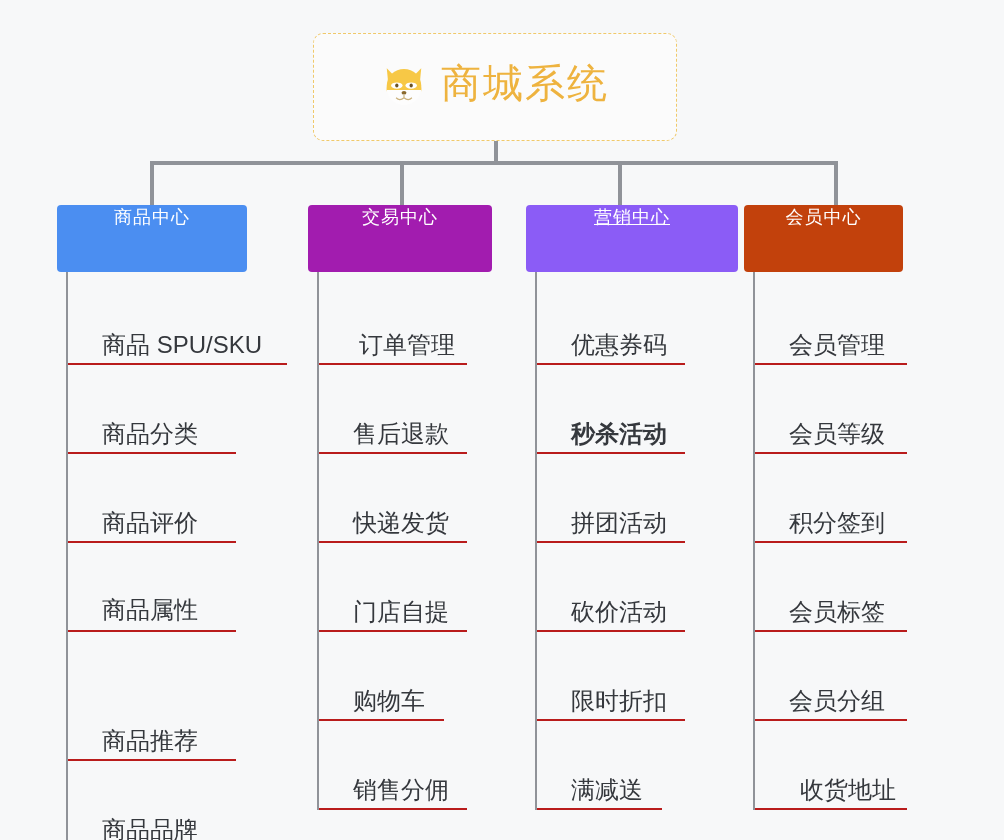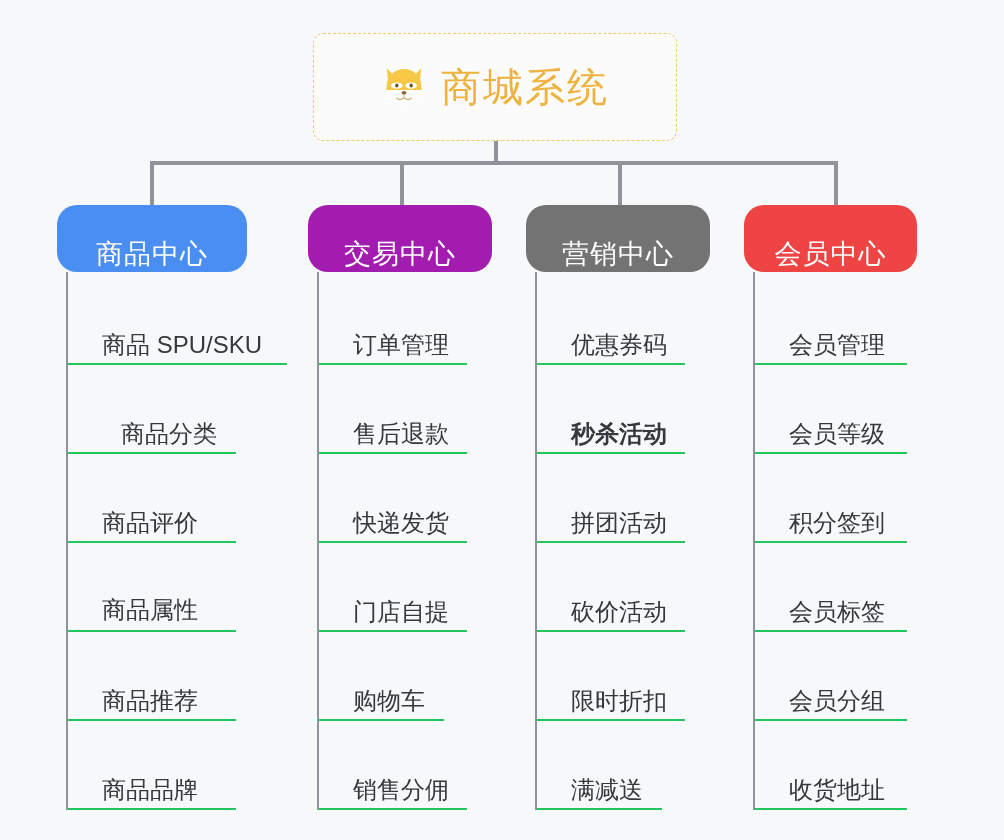--- a/index.html
+++ b/index.html
@@ -28,20 +28,21 @@
     width: 364px;
     height: 108px;
     box-sizing: border-box;
     background: #fbfbfb;
     border: 1px dashed #f0c96a;
     border-radius: 10px;
     display: flex;
     align-items: center;
     justify-content: center;
     gap: 14px;
+    font-family: Liberation Mono, monospace;
   }
   .root-icon {
     width: 46px;
     height: 46px;
     flex: 0 0 auto;
     display: block;
   }
   .root-title {
     font-size: 40px;
     line-height: 1;
@@ -75,45 +76,45 @@
     background: #909399;
   }
 
   
   .column {
     position: absolute;
     top: 205px;
   }
   .col-header {
     height: 67px;
-    border-radius: 20px;
+    border-radius: 4px;
     display: flex;
-    align-items: flex-end;
+    align-items: flex-start;
     justify-content: center;
     color: #ffffff;
-    font-size: 27px;
+    font-size: 18px;
     letter-spacing: 1px;
     box-sizing: border-box;
     user-select: none;
   }
 
   
   .leaf-stack {
     position: relative;
     margin-left: 9px;
     padding-left: 0;
     border-left: 2px solid #909399;
   }
   .leaf {
     position: relative;
     height: 89px;
     box-sizing: border-box;
     display: flex;
     align-items: flex-end;
-    border-bottom: 2px solid #22c55e;
+    border-bottom: 2px solid #b91c1c;
   }
   .leaf-label {
     display: block;
     padding: 0 0 5px 34px;
     font-size: 24px;
     line-height: 1.1;
     color: #35383d;
     white-space: nowrap;
   }
 
@@ -153,44 +154,44 @@
   <div class="bus-drop" style="left:834px;"></div>
 
   <div class="column" style="left:57px; width:190px;">
     <div class="col-header" style="background:#4b8ef1; width:190px;">
       <span>商品中心</span>
     </div>
     <div class="leaf-stack">
       <div class="leaf first" style="width:219px;">
           <span class="leaf-label">商品 SPU/SKU</span>
         </div>
-      <div class="leaf" style="width:168px;justify-content:center;">
+      <div class="leaf" style="width:168px;">
           <span class="leaf-label">商品分类</span>
         </div>
       <div class="leaf" style="width:168px;">
           <span class="leaf-label">商品评价</span>
         </div>
       <div class="leaf" style="width:168px;font-family:Liberation Mono, monospace;">
           <span class="leaf-label">商品属性</span>
         </div>
-      <div class="leaf" style="width:168px;">
+      <div class="leaf" style="width:168px;margin-top:40px;">
           <span class="leaf-label">商品推荐</span>
         </div>
       <div class="leaf" style="width:168px;">
           <span class="leaf-label">商品品牌</span>
         </div>
     </div>
   </div>
 
   <div class="column" style="left:308px; width:184px;">
     <div class="col-header" style="background:#a21caf; width:184px;">
       <span>交易中心</span>
     </div>
     <div class="leaf-stack">
-      <div class="leaf first" style="width:148px;">
+      <div class="leaf first" style="width:148px;padding-left:6px;">
           <span class="leaf-label">订单管理</span>
         </div>
       <div class="leaf" style="width:148px;">
           <span class="leaf-label">售后退款</span>
         </div>
       <div class="leaf" style="width:148px;">
           <span class="leaf-label">快递发货</span>
         </div>
       <div class="leaf" style="width:148px;">
           <span class="leaf-label">门店自提</span>
@@ -198,21 +199,21 @@
       <div class="leaf" style="width:125px;">
           <span class="leaf-label">购物车</span>
         </div>
       <div class="leaf" style="width:148px;">
           <span class="leaf-label">销售分佣</span>
         </div>
     </div>
   </div>
 
   <div class="column" style="left:526px; width:184px;">
-    <div class="col-header" style="background:#737373; width:184px;">
+    <div class="col-header" style="background:#8b5cf6; width:212px;text-decoration:underline;">
       <span>营销中心</span>
     </div>
     <div class="leaf-stack">
       <div class="leaf first" style="width:148px;">
           <span class="leaf-label">优惠券码</span>
         </div>
       <div class="leaf" style="width:148px;font-weight:bold;">
           <span class="leaf-label">秒杀活动</span>
         </div>
       <div class="leaf" style="width:148px;">
@@ -224,38 +225,38 @@
       <div class="leaf" style="width:148px;">
           <span class="leaf-label">限时折扣</span>
         </div>
       <div class="leaf" style="width:125px;">
           <span class="leaf-label">满减送</span>
         </div>
     </div>
   </div>
 
   <div class="column" style="left:744px; width:188px;">
-    <div class="col-header" style="background:#ef4444; width:173px;">
+    <div class="col-header" style="background:#c2410c; width:159px;">
       <span>会员中心</span>
     </div>
     <div class="leaf-stack">
       <div class="leaf first" style="width:152px;">
           <span class="leaf-label">会员管理</span>
         </div>
       <div class="leaf" style="width:152px;">
           <span class="leaf-label">会员等级</span>
         </div>
       <div class="leaf" style="width:152px;">
           <span class="leaf-label">积分签到</span>
         </div>
       <div class="leaf" style="width:152px;">
           <span class="leaf-label">会员标签</span>
         </div>
       <div class="leaf" style="width:152px;">
           <span class="leaf-label">会员分组</span>
         </div>
-      <div class="leaf" style="width:152px;">
+      <div class="leaf" style="width:152px;justify-content:center;">
           <span class="leaf-label">收货地址</span>
         </div>
     </div>
   </div>
 
 </div>
 
 </body></html>

